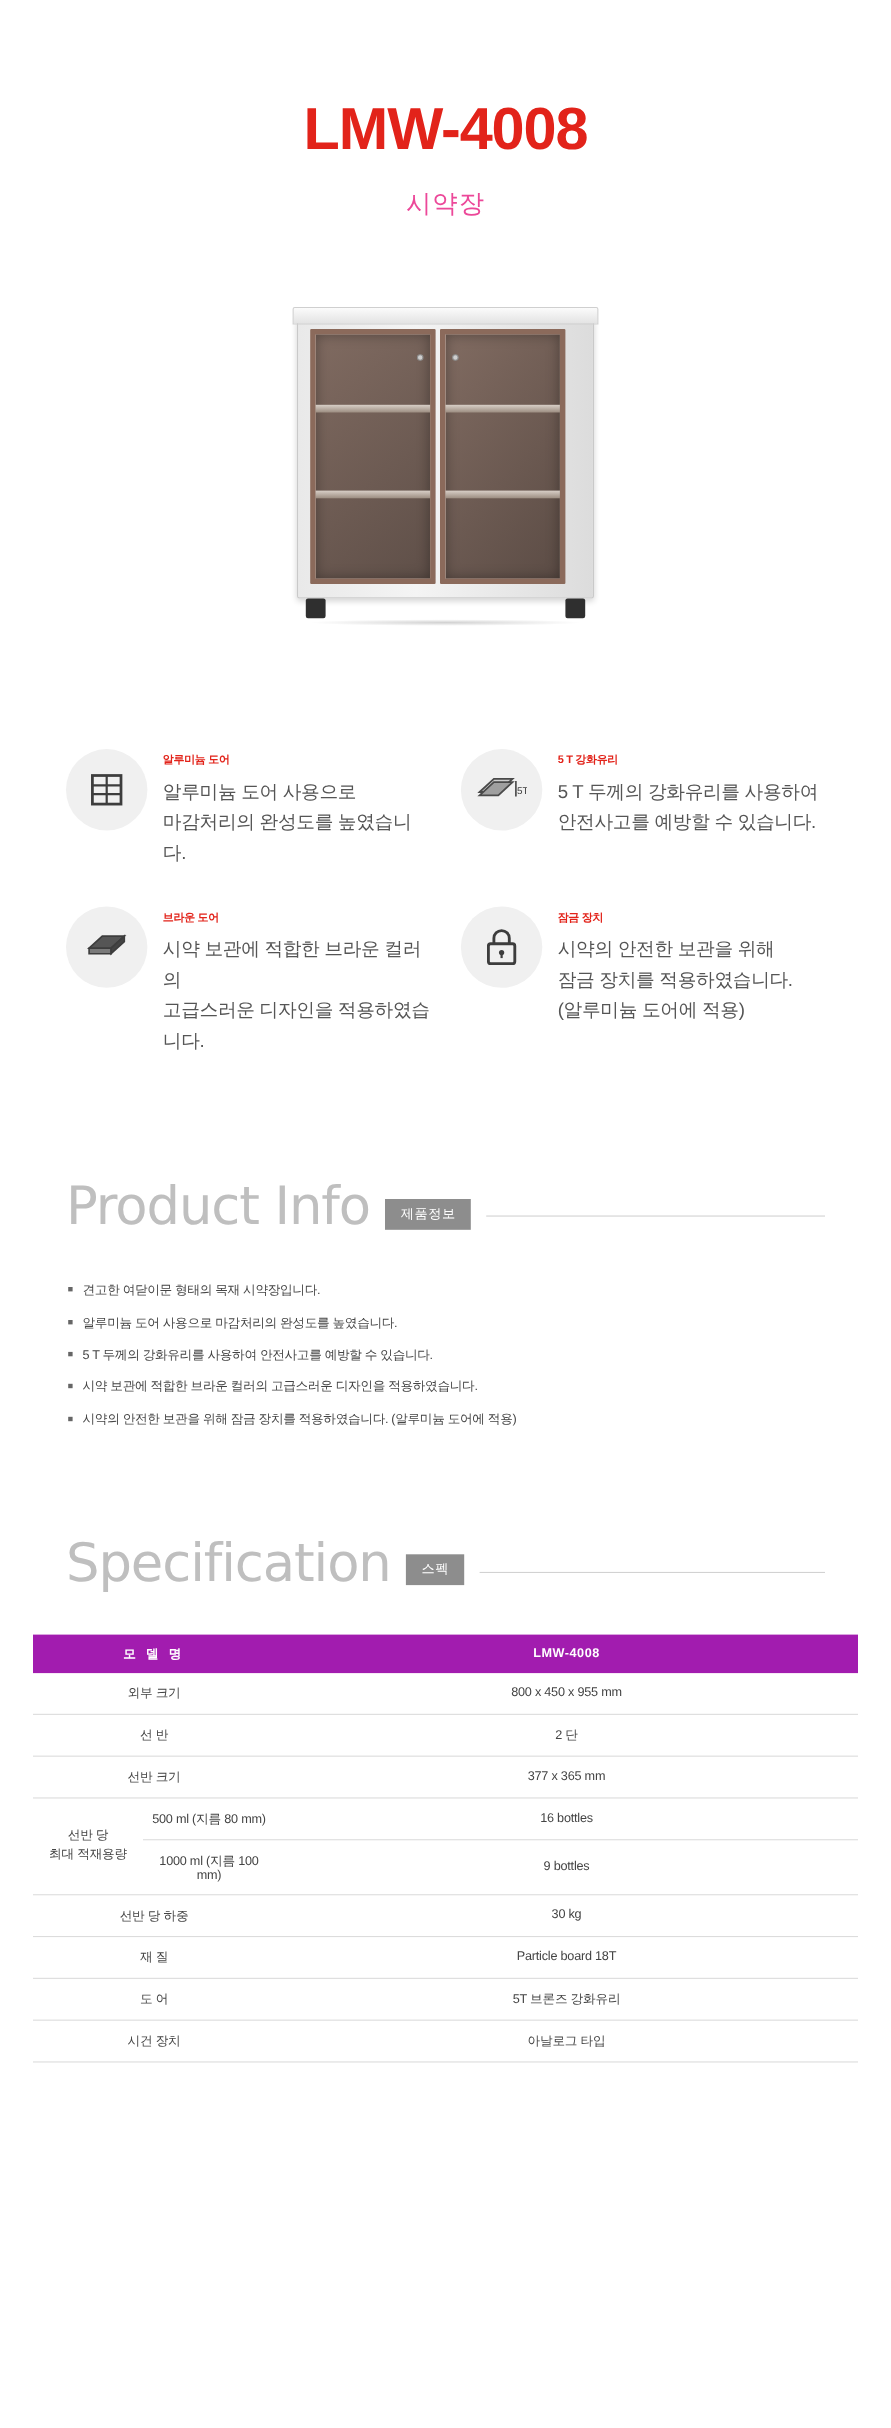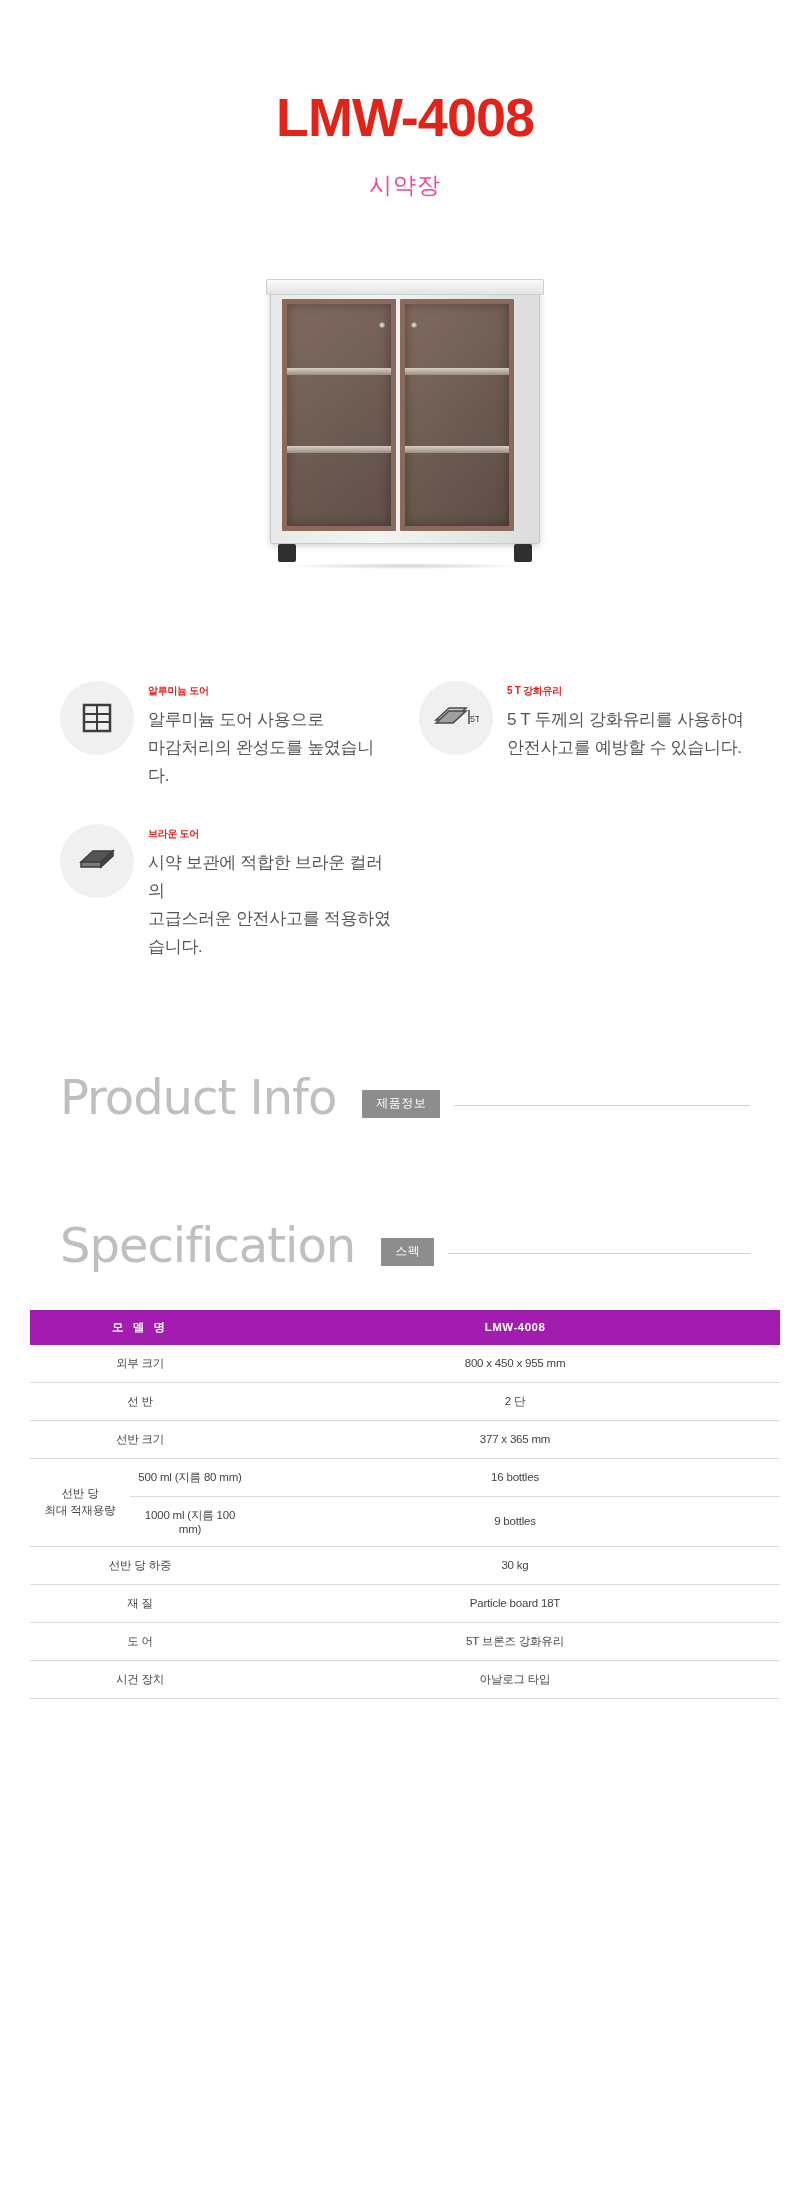--- a/index.html
+++ b/index.html
@@ -177,21 +177,20 @@
     font-family: "DejaVu Sans", sans-serif;
   }
   .section-tag {
     background: #8d8d8d;
     color: #fff;
     font-size: 12px;
     padding: 5px 14px 6px 14px;
     letter-spacing: 0.5px;
     position: relative;
     top: 6px;
-    margin-left: 12px;
   }
   .section-rule {
     flex: 1;
     height: 1px;
     background: #d2d2d2;
     margin-top: 16px;
   }
 
   
   .bullets {
@@ -336,34 +335,59 @@
         <svg width="40" height="30" viewBox="0 0 40 30" aria-hidden="true">
           <polygon points="4,16 16,5 36,5 24,16" fill="#555" stroke="#3d3d3d" stroke-width="1.5"></polygon>
           <polygon points="4,16 24,16 24,21 4,21" fill="#7a7a7a" stroke="#3d3d3d" stroke-width="1.5"></polygon>
           <polygon points="24,16 36,5 36,10 24,21" fill="#444" stroke="#3d3d3d" stroke-width="1.5"></polygon>
         </svg>
       </div>
       <div class="feat-text">
         <div class="feat-title">브라운 도어</div>
         <div class="feat-desc">
           <div>시약 보관에 적합한 브라운 컬러의</div>
-          <div>고급스러운 안전사고를 적용하였습니다.</div>
-        </div>
-      </div>
-    </div>
-
+          <div>고급스러운 디자인을 적용하였습니다.</div>
+        </div>
+      </div>
+    </div>
+
+    <div class="feature">
+      <div class="feat-icon">
+        <svg width="32" height="38" viewBox="0 0 32 38" aria-hidden="true">
+          <path d="M9 16 V11 a7 7 0 0 1 14 0 V16" fill="none" stroke="#3d3d3d" stroke-width="2.6"></path>
+          <rect x="4" y="16" width="24" height="18" rx="2" fill="none" stroke="#3d3d3d" stroke-width="2.6"></rect>
+          <circle cx="16" cy="24" r="2.4" fill="#3d3d3d"></circle>
+          <rect x="15" y="24" width="2" height="5" fill="#3d3d3d"></rect>
+        </svg>
+      </div>
+      <div class="feat-text">
+        <div class="feat-title">잠금 장치</div>
+        <div class="feat-desc">
+          <div>시약의 안전한 보관을 위해</div>
+          <div>잠금 장치를 적용하였습니다.</div>
+          <div>(알루미늄 도어에 적용)</div>
+        </div>
+      </div>
+    </div>
 
   </div>
 
   <div style="margin-top:110px;">
     <div class="section-head">
       <div class="section-title">Product Info</div>
       <div class="section-tag">제품정보</div>
       <div class="section-rule"></div>
     </div>
+    <ul class="bullets">
+      <li>견고한 여닫이문 형태의 목재 시약장입니다.</li>
+      <li>알루미늄 도어 사용으로 마감처리의 완성도를 높였습니다.</li>
+      <li>5 T 두께의 강화유리를 사용하여 안전사고를 예방할 수 있습니다.</li>
+      <li>시약 보관에 적합한 브라운 컬러의 고급스러운 디자인을 적용하였습니다.</li>
+      <li>시약의 안전한 보관을 위해 잠금 장치를 적용하였습니다. (알루미늄 도어에 적용)</li>
+    </ul>
   </div>
 
   <div style="margin-top:95px;">
     <div class="section-head">
       <div class="section-title">Specification</div>
       <div class="section-tag">스펙</div>
       <div class="section-rule"></div>
     </div>
 
     <div class="spec-wrap">

